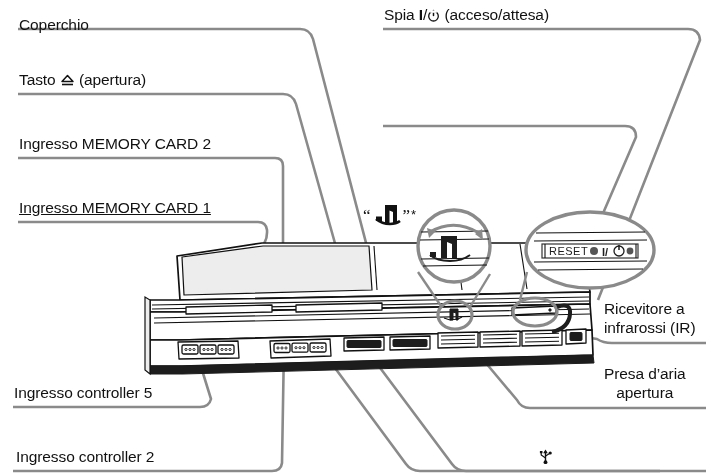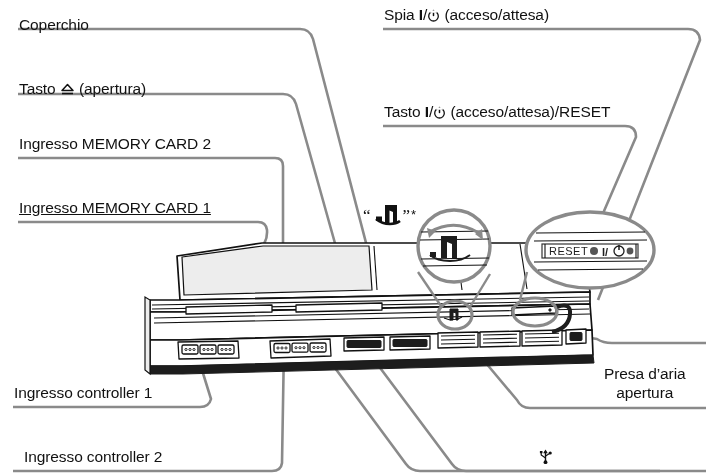--- a/index.html
+++ b/index.html
@@ -301,65 +301,62 @@
       <path d="M619 245 L619 250" stroke="#1d1d1d" stroke-width="1.5"></path>
       <circle cx="630" cy="251" r="3.4" fill="#555"></circle>
 
       <path class="thin" d="M545 244 L545 258" stroke="#333"></path>
       <path class="thin" d="M636 244 L636 258" stroke="#333"></path>
     </g>
   </svg>
 
   <div class="callout-label" style="left:19px; top:16px;">Coperchio</div>
 
-  <div class="callout-label" style="left:19px; top:71px;margin-top:9px;">
+  <div class="callout-label" style="left:19px; top:71px;">
     <span>Tasto </span><span class="inline-ico"><svg width="15" height="13" viewBox="0 0 15 13">
           <path d="M7.5 1.5 L13 7.5 L2 7.5 Z" fill="none" stroke="#111" stroke-width="1.5" stroke-linejoin="round"></path>
           <path d="M2 10.5 L13 10.5" stroke="#111" stroke-width="1.6"></path>
         </svg></span><span> (apertura)</span>
   </div>
 
   <div class="callout-label" style="left:19px; top:135px;">Ingresso MEMORY CARD 2</div>
 
   <div class="callout-label" style="left:19px; top:199px;text-decoration:underline;">Ingresso MEMORY CARD 1</div>
 
-  <div class="callout-label" style="left:14px; top:384px;">Ingresso controller 1</div>
-
-  <div class="callout-label" style="left:24px; top:448px;">Ingresso controller 2</div>
+  <div class="callout-label" style="left:14px; top:384px;">Ingresso controller 5</div>
+
+  <div class="callout-label" style="left:16px; top:448px;">Ingresso controller 2</div>
 
   <div class="callout-label" style="left:384px; top:6px;">
     <span>Spia </span><span style="font-weight:bold;">I</span><span>/</span><span class="inline-ico"><svg width="13" height="13" viewBox="0 0 13 13">
           <circle cx="6.5" cy="7.2" r="4.8" fill="none" stroke="#111" stroke-width="1.3"></circle>
           <path d="M6.5 1.4 L6.5 6.4" stroke="#111" stroke-width="1.5" stroke-linecap="round"></path>
           <path d="M3.2 2.6 L9.8 2.6" stroke="#fff" stroke-width="2.4"></path>
         </svg></span><span> (acceso/attesa)</span>
   </div>
 
-  <div class="callout-label" style="left:384px; top:103px;">
-    <span>Tasto </span><span style="font-weight:bold;">I</span><span>/</span><span class="inline-ico"><svg width="13" height="13" viewBox="0 0 13 13">
-          <circle cx="6.5" cy="7.2" r="4.8" fill="none" stroke="#111" stroke-width="1.3"></circle>
-          <path d="M6.5 1.4 L6.5 6.4" stroke="#111" stroke-width="1.5" stroke-linecap="round"></path>
-          <path d="M3.2 2.6 L9.8 2.6" stroke="#fff" stroke-width="2.4"></path>
-        </svg></span><span> (acceso/attesa)/RESET</span>
-  </div>
 
 
   <div class="ps-logo-row" style="left:363px; top:203px;">
     <span class="quote">“</span>
     <span class="sym">
       <svg width="30" height="24" viewBox="0 0 30 24">
         <path fill="#111" d="M13 2 L13 20 L17.5 20 L17.5 7.5 L21 9 L21 20 L25 20 L25 2 Z"></path>
         <path fill="none" stroke="#111" stroke-width="2.6" d="M4 16 Q10 21 18 21 Q24 21 28 18"></path>
         <path fill="#111" d="M4 13.5 L10 13.5 L10 18 L4 18 Z"></path>
       </svg>
     </span>
     <span class="quote">”</span>
     <span class="star">*</span>
   </div>
 
+  <div class="callout-label two-line" style="left:604px; top:299px;">
+    <div>Ricevitore a</div>
+    <div>infrarossi (IR)</div>
+  </div>
 
   <div class="callout-label two-line" style="left:604px; top:364px;text-align:center;">
     <div>Presa d’aria</div>
     <div>apertura</div>
   </div>
 
   <div class="callout-label" style="left:538px; top:447px;">
     <span class="inline-ico"><svg width="15" height="17" viewBox="0 0 15 17">
           <path d="M7.5 16 L7.5 4" stroke="#111" stroke-width="1.4"></path>
           <path d="M7.5 2.5 L5.2 6.2 L9.8 6.2 Z" fill="#111"></path>

